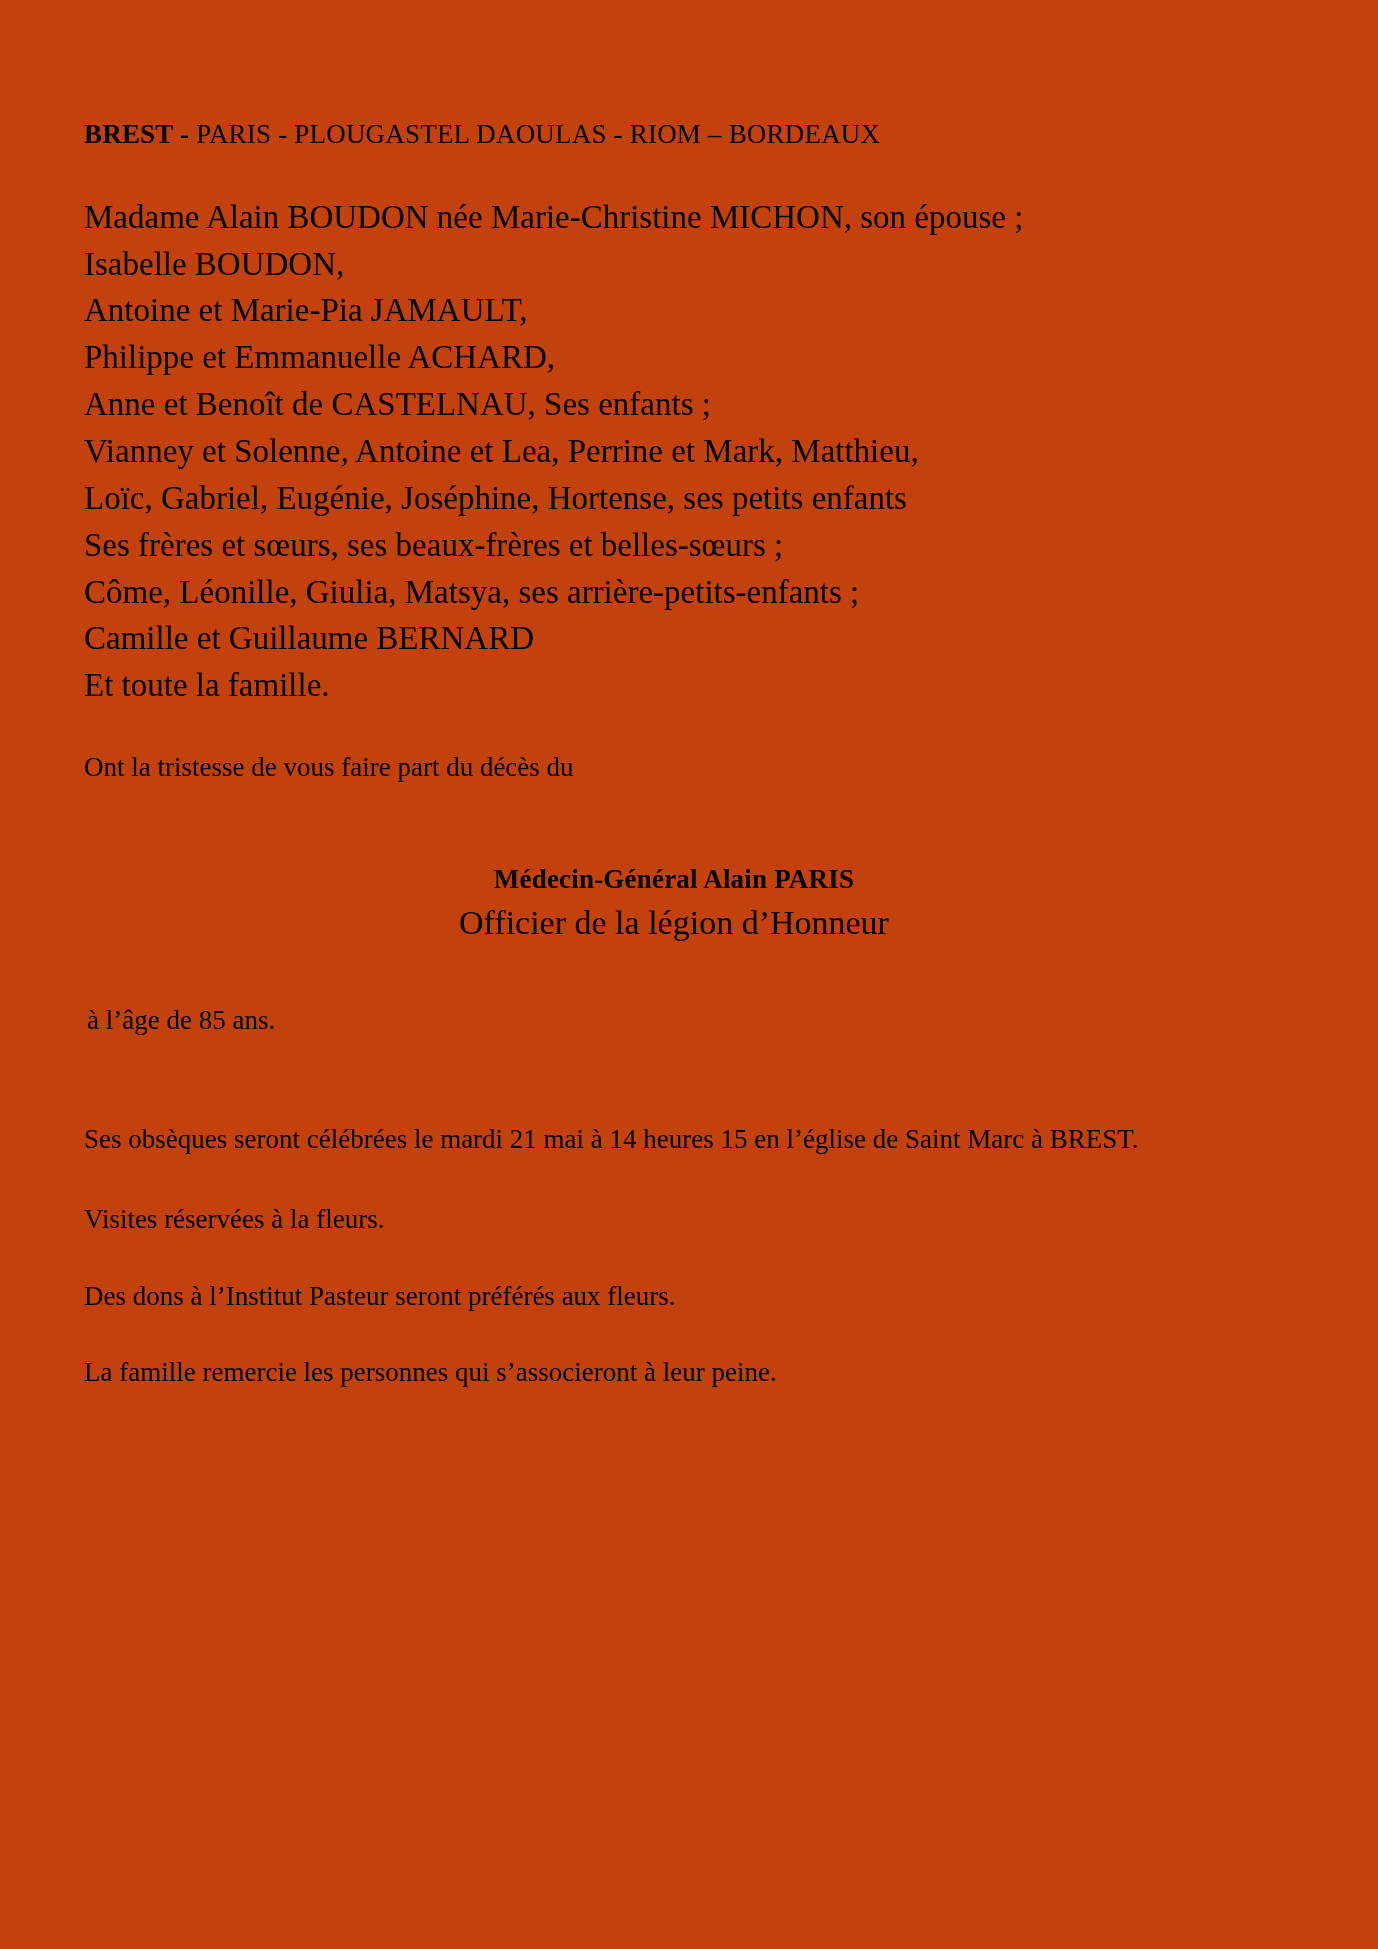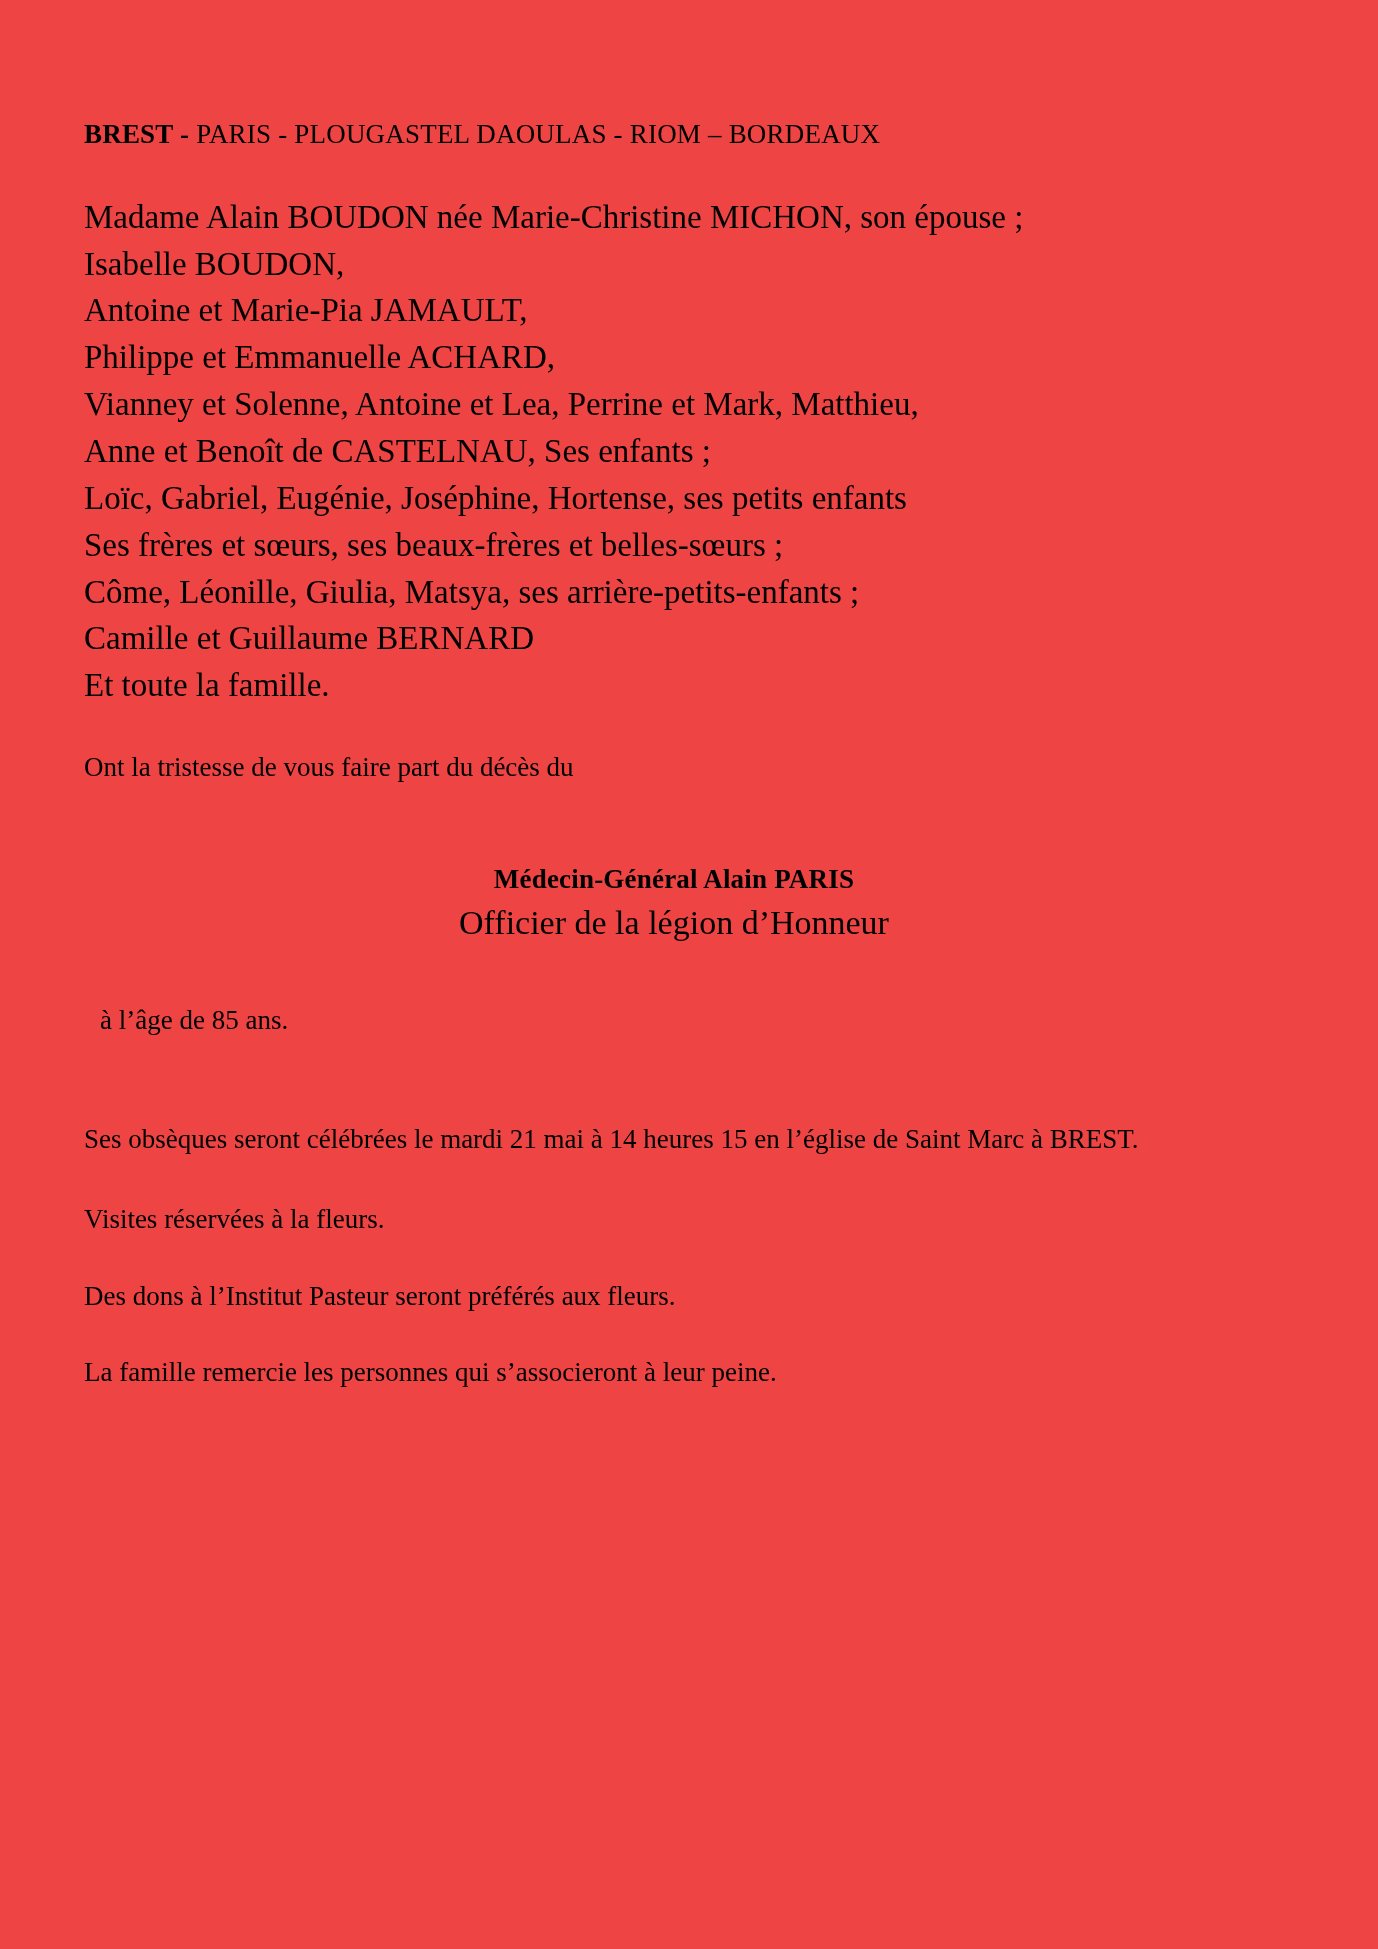--- a/index.html
+++ b/index.html
@@ -11,21 +11,21 @@
     width: 1378px;
     height: 1949px;
     font-family: "Liberation Serif", serif;
     color: #000000;
     overflow: hidden;
   }
   .page {
     position: relative;
     width: 1378px;
     height: 1949px;
-    background: #ef4444;
+    background: #c2410c;
     box-sizing: border-box;
     padding: 0;
     text-decoration: underline;
   }
   .content {
     position: absolute;
     left: 84px;
     top: 118px;
     width: 1180px;
   }
@@ -64,21 +64,21 @@
     letter-spacing: 0.2px;
   }
   .deceased .title {
     font-size: 34px;
     line-height: 1.35;
     margin-top: 3px;
   }
   .age {
     font-size: 27px;
     line-height: 1.4;
-    margin-left: 16px;
+    margin-left: 3px;
     margin-bottom: 80px;
   }
   .para {
     font-size: 27px;
     line-height: 1.42;
     margin-bottom: 38px;
     max-width: 1160px;
   }
   .para.funeral {
     margin-bottom: 42px;
@@ -92,22 +92,22 @@
 
     <div class="cities-line">
       <span class="bold">BREST - </span><span>PARIS -  PLOUGASTEL DAOULAS - RIOM – BORDEAUX</span>
     </div>
 
     <div class="family-block">
       <div>Madame Alain BOUDON née Marie-Christine MICHON, son épouse ;</div>
       <div>Isabelle BOUDON,</div>
       <div>Antoine et Marie-Pia JAMAULT,</div>
       <div>Philippe et Emmanuelle ACHARD,</div>
+      <div>Anne et Benoît de CASTELNAU, Ses enfants ;</div>
       <div>Vianney et Solenne, Antoine et Lea, Perrine et Mark, Matthieu,</div>
-      <div>Anne et Benoît de CASTELNAU, Ses enfants ;</div>
       <div> Loïc, Gabriel, Eugénie, Joséphine, Hortense, ses petits enfants</div>
       <div>Ses frères et sœurs, ses beaux-frères et belles-sœurs ;</div>
       <div>Côme, Léonille, Giulia, Matsya, ses arrière-petits-enfants ;</div>
       <div>Camille et Guillaume BERNARD</div>
       <div>Et toute la famille.</div>
     </div>
 
     <div class="announce">Ont la tristesse de vous faire part du décès du</div>
 
     <div class="deceased">

